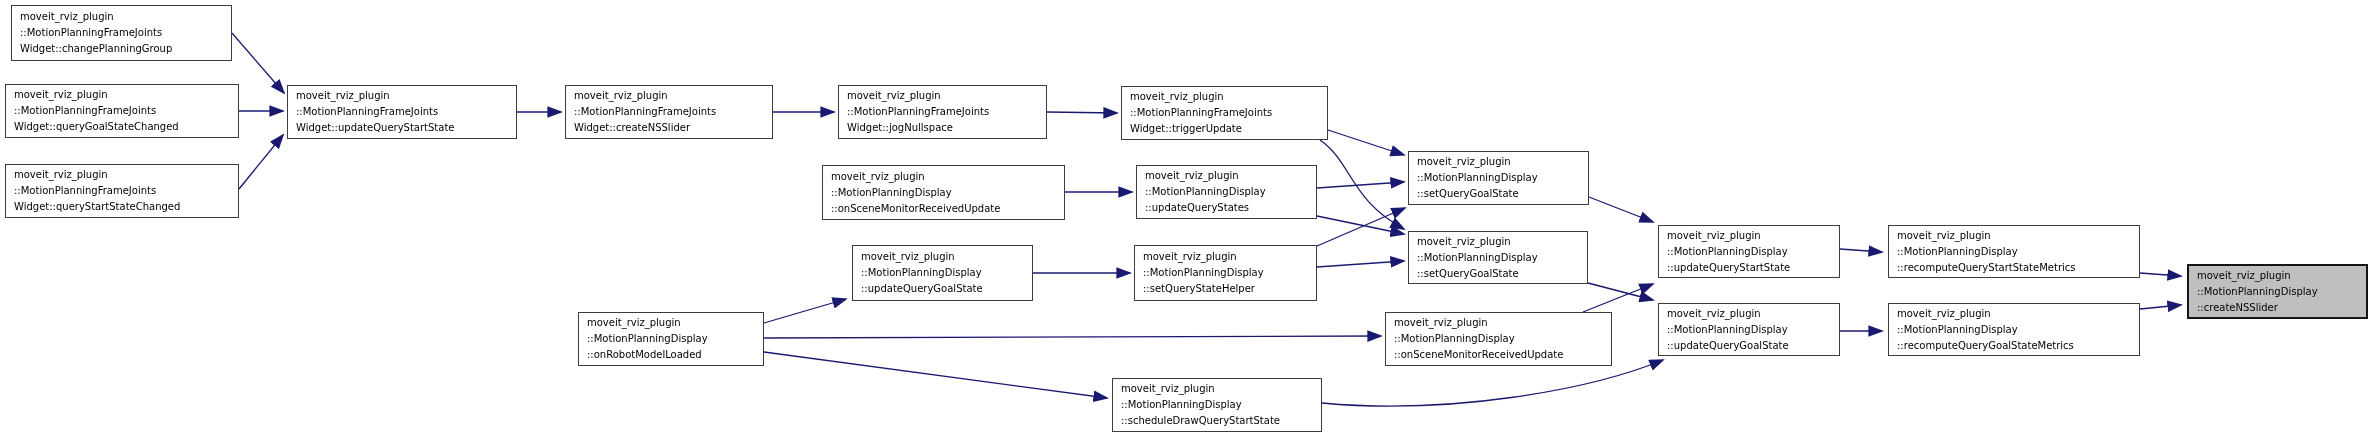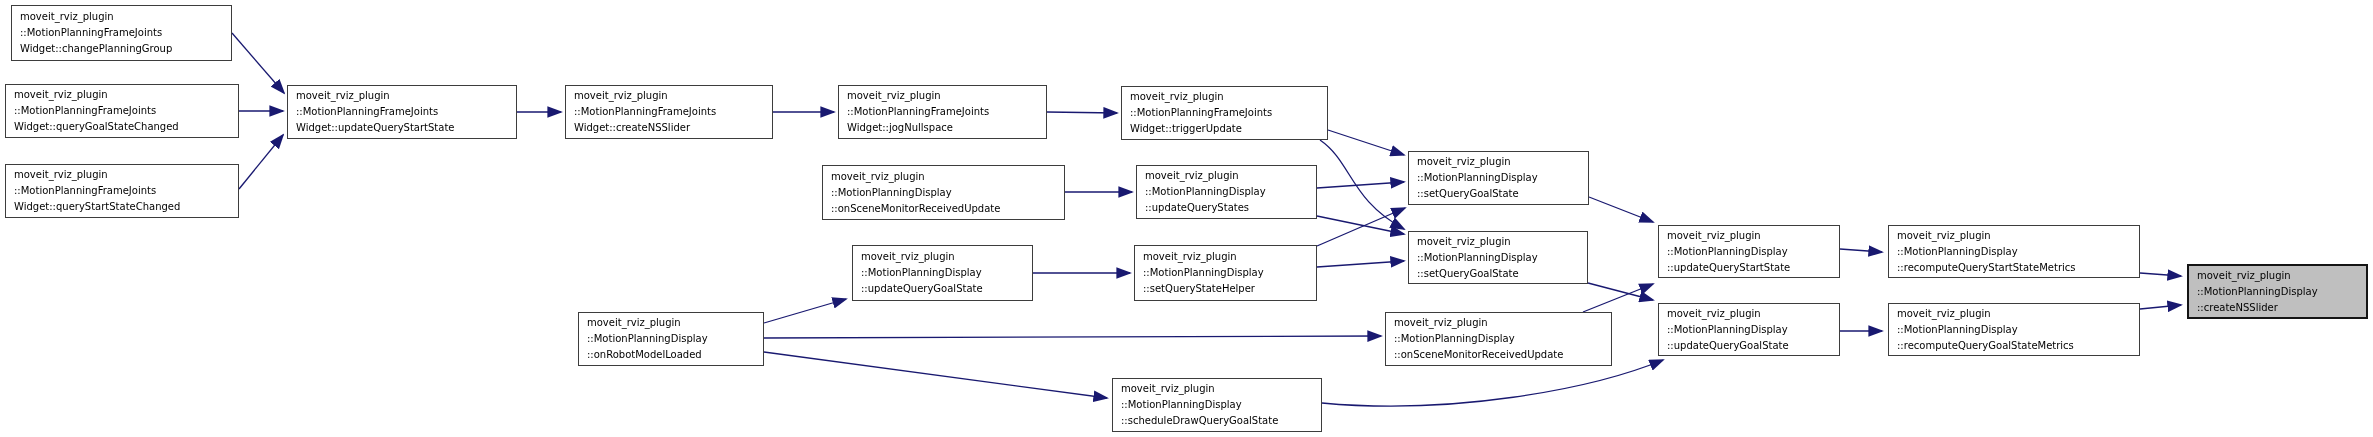--- a/index.html
+++ b/index.html
@@ -122,21 +122,21 @@
     <span>::onRobotModelLoaded</span>
   </div>
   <div class="node" style="left:1385px;top:312px;width:227px;height:54px">
     <span>moveit_rviz_plugin</span>
     <span>::MotionPlanningDisplay</span>
     <span>::onSceneMonitorReceivedUpdate</span>
   </div>
   <div class="node" style="left:1112px;top:378px;width:210px;height:54px">
     <span>moveit_rviz_plugin</span>
     <span>::MotionPlanningDisplay</span>
-    <span>::scheduleDrawQueryGoalState</span>
+    <span>::scheduleDrawQueryStartState</span>
   </div>
   <div class="node" style="left:1658px;top:225px;width:182px;height:53px">
     <span>moveit_rviz_plugin</span>
     <span>::MotionPlanningDisplay</span>
     <span>::updateQueryStartState</span>
   </div>
   <div class="node" style="left:1658px;top:303px;width:182px;height:53px">
     <span>moveit_rviz_plugin</span>
     <span>::MotionPlanningDisplay</span>
     <span>::updateQueryGoalState</span>

